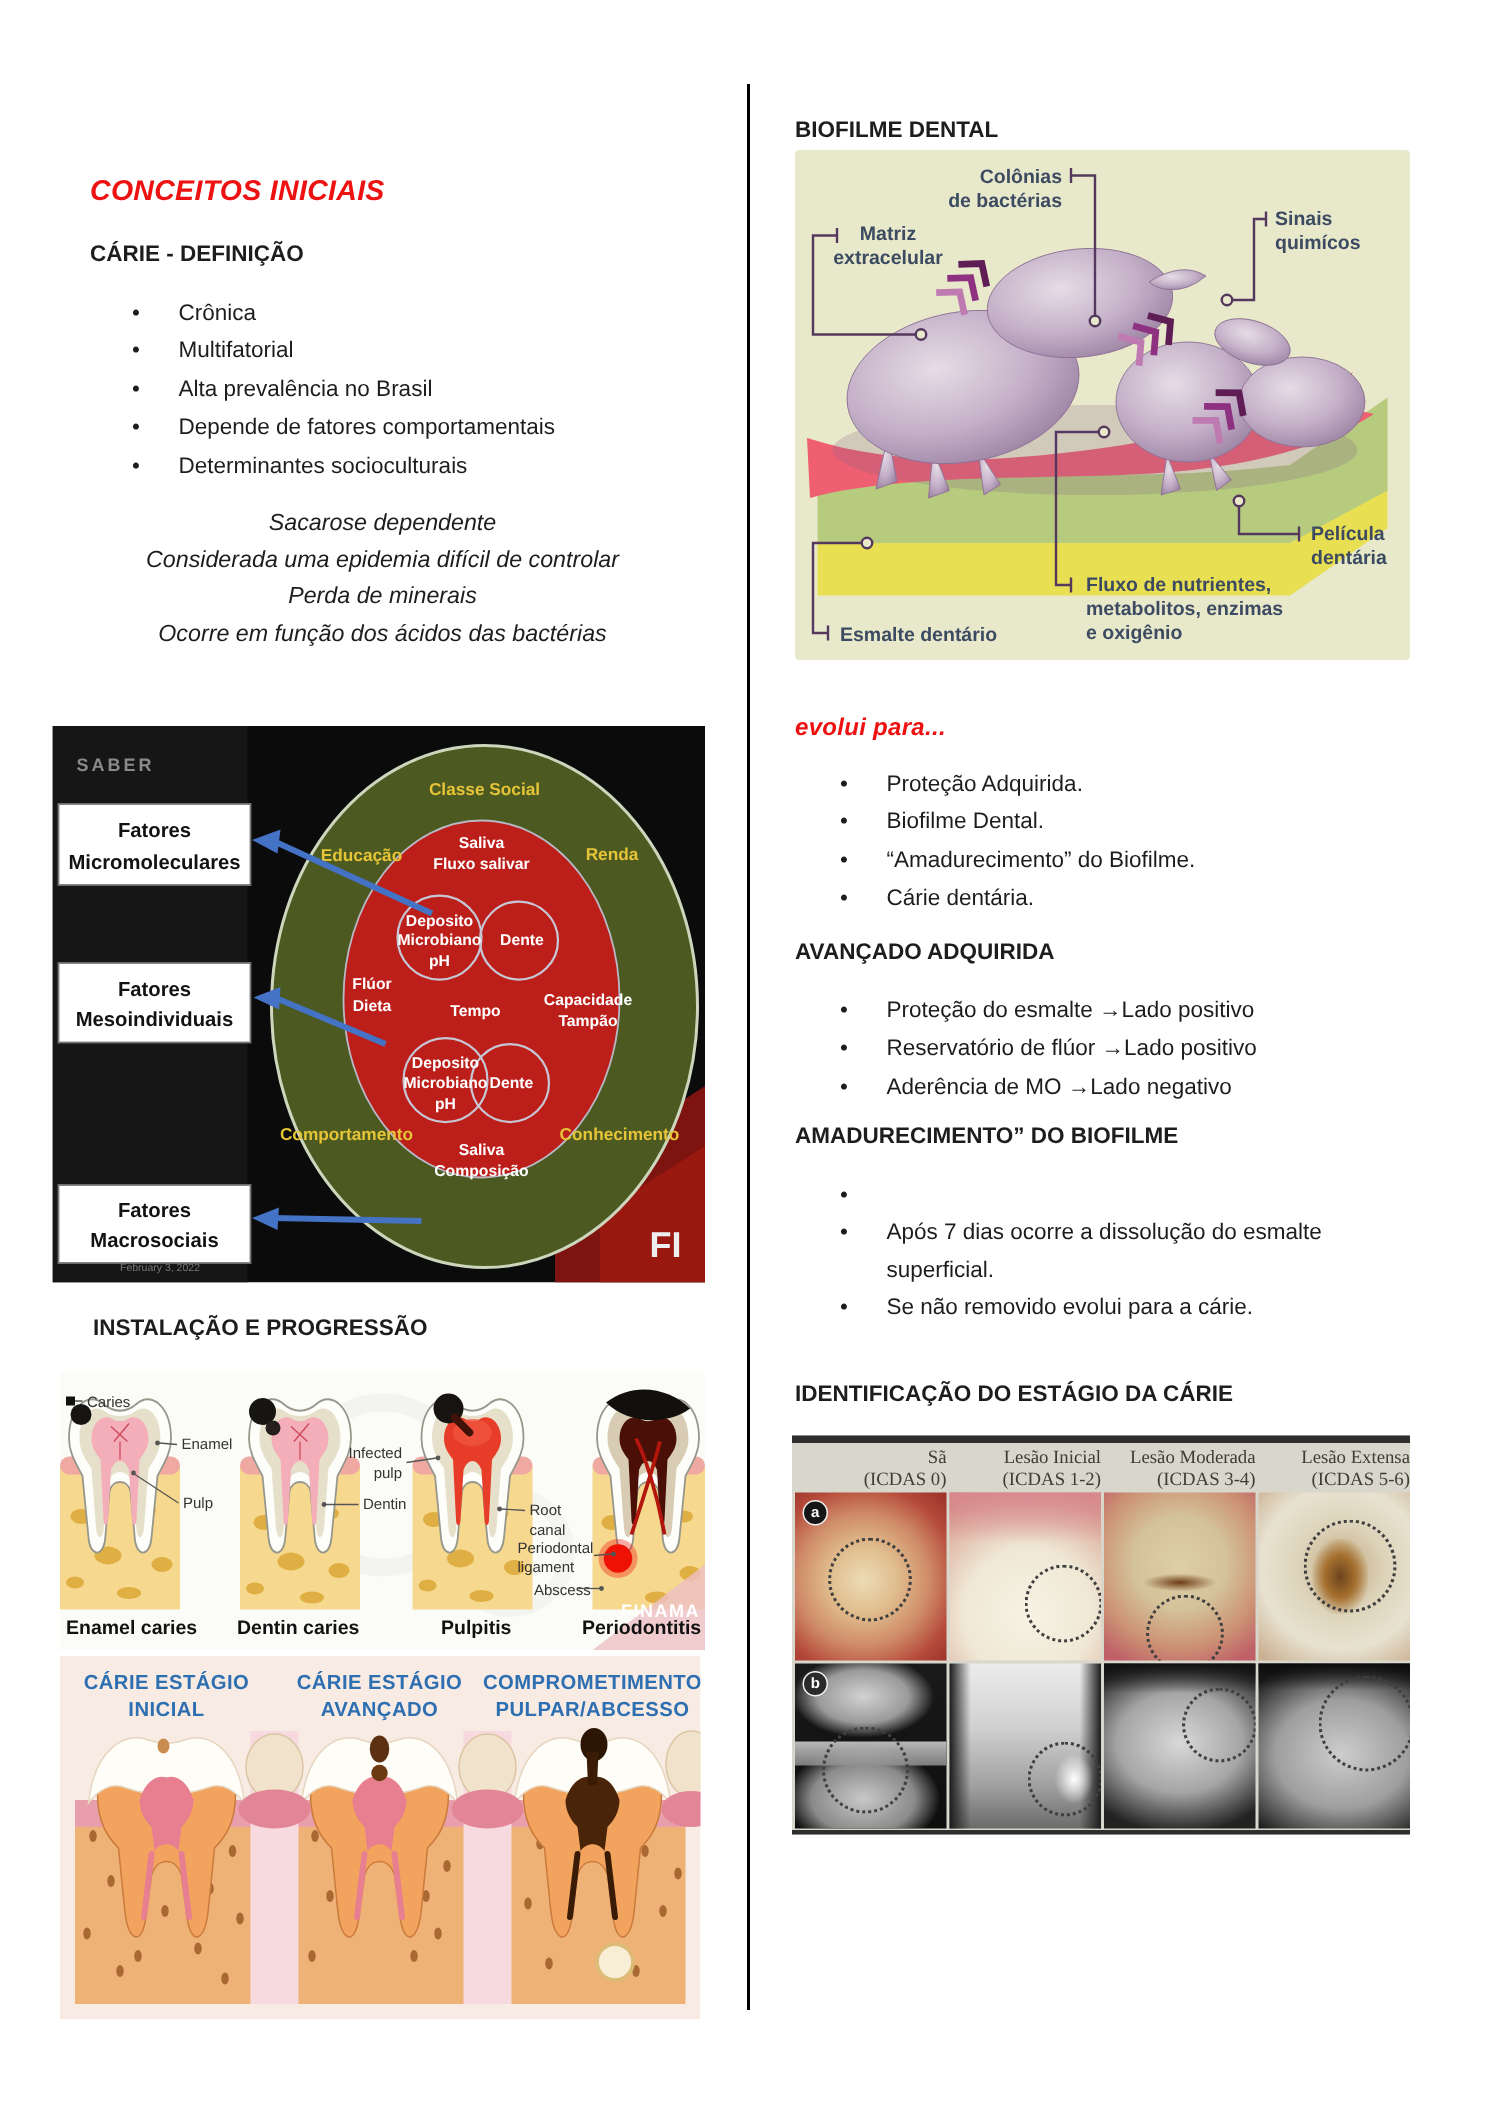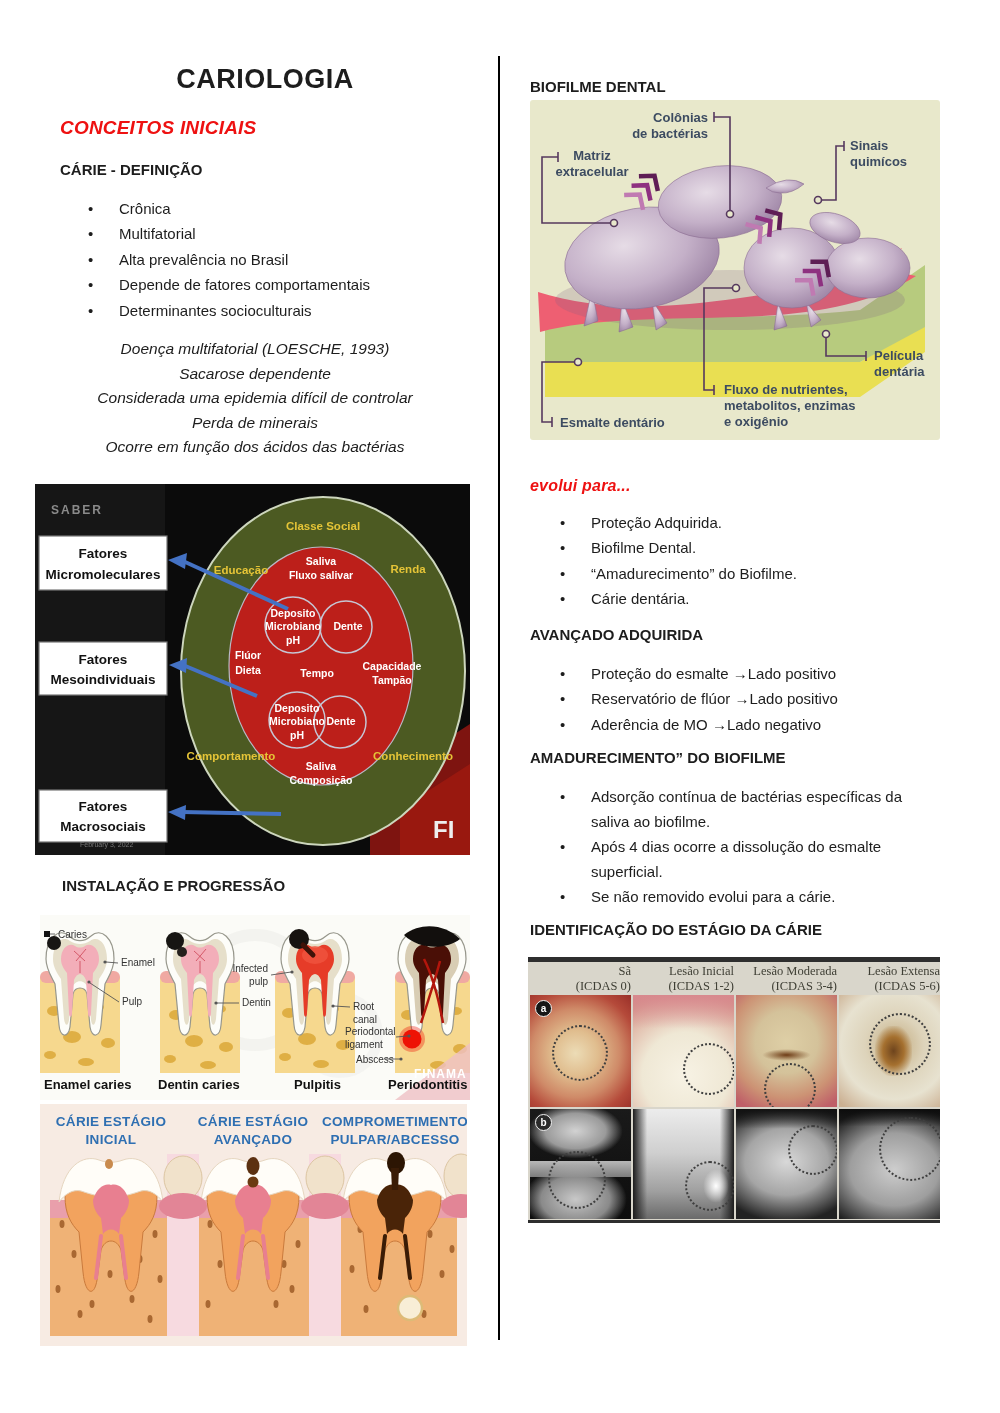--- a/index.html
+++ b/index.html
@@ -78,21 +78,20 @@
   .bspot{position:absolute;left:36%;top:28%;width:36%;height:44%;
          background:radial-gradient(ellipse at center,#6e441d 0%,#a5702f 40%,rgba(165,112,47,0) 75%);}
 </style>
 </head>
 <body>
 
 <div id="page">
 
   <div class="divider"></div>
 
-  <div class="abs h1" style="left:40px;top:64px;width:450px;text-align:center;">CARIOLOGIA</div>
 
   <div class="abs redh" style="left:60px;top:117px;">CONCEITOS INICIAIS</div>
 
   <div class="abs h2" style="left:60px;top:161px;">CÁRIE - DEFINIÇÃO</div>
 
   <div class="abs" style="left:88px;top:196px;width:380px;">
     <div class="brow">
         <span class="dot">•</span>
         <span>Crônica</span>
       </div>
@@ -108,21 +107,20 @@
         <span class="dot">•</span>
         <span>Depende de fatores comportamentais</span>
       </div>
     <div class="brow">
         <span class="dot">•</span>
         <span>Determinantes socioculturais</span>
       </div>
   </div>
 
   <div class="abs quote" style="left:40px;top:337px;width:430px;">
-    <div>Doença multifatorial (LOESCHE, 1993)</div>
     <div>Sacarose dependente</div>
     <div>Considerada uma epidemia difícil de controlar</div>
     <div>Perda de minerais</div>
     <div>Ocorre em função dos ácidos das bactérias</div>
   </div>
 
   <div class="abs" style="left:35px;top:484px;">
   <svg width="435" height="371" viewBox="0 0 435 371">
     <rect width="435" height="371" fill="#0b0b0b"></rect>
     <rect x="0" y="0" width="130" height="371" fill="#161616"></rect>
@@ -491,25 +489,24 @@
         <span class="dot">•</span>
         <span>Aderência de MO →Lado negativo</span>
       </div>
   </div>
 
   <div class="abs h2" style="left:530px;top:749px;">AMADURECIMENTO” DO BIOFILME</div>
 
   <div class="abs" style="left:560px;top:784px;width:368px;">
     <div class="brow" style="line-height:25px;">
         <span class="dot">•</span>
-        <span style="width:330px;">Adsorção contínua de bactérias específicas da saliva ao biofilme.</span>
       </div>
     <div class="brow" style="line-height:25px;">
         <span class="dot">•</span>
-        <span style="width:330px;">Após 4 dias ocorre a dissolução do esmalte superficial.</span>
+        <span style="width:330px;">Após 7 dias ocorre a dissolução do esmalte superficial.</span>
       </div>
     <div class="brow" style="line-height:25px;">
         <span class="dot">•</span>
         <span style="width:330px;">Se não removido evolui para a cárie.</span>
       </div>
   </div>
 
   <div class="abs h2" style="left:530px;top:921px;">IDENTIFICAÇÃO DO ESTÁGIO DA CÁRIE</div>
 
   <div class="icdas">

